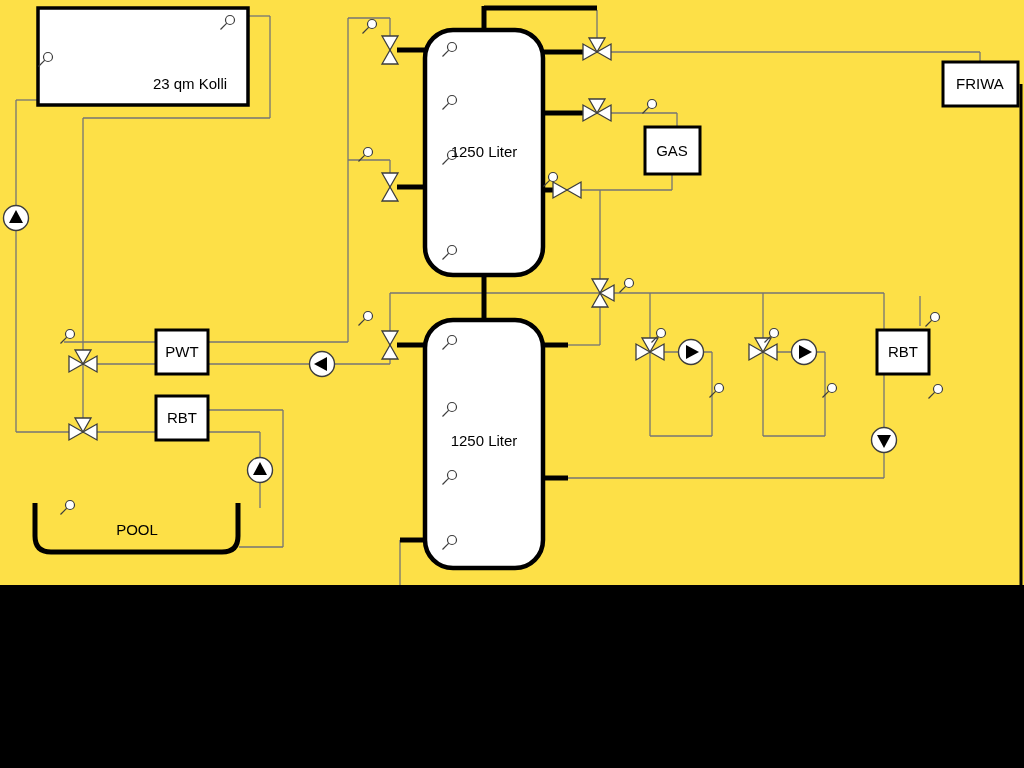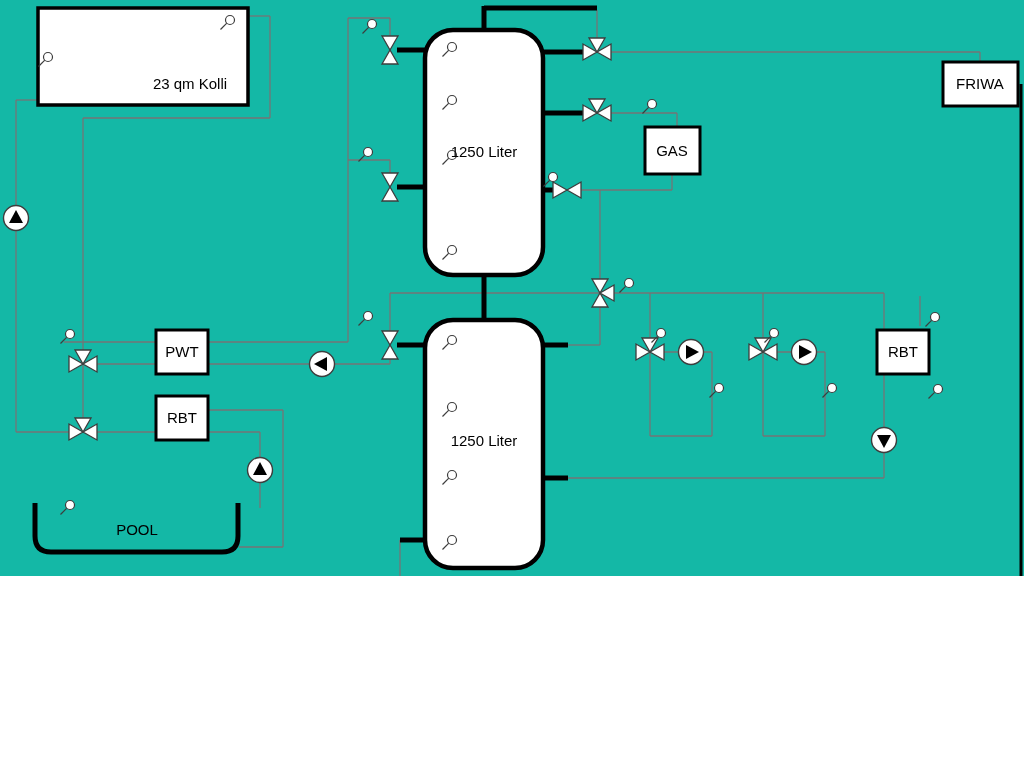--- a/index.html
+++ b/index.html
@@ -1,16 +1,16 @@
 <!DOCTYPE html>
 <html><head>
 <meta charset="utf-8">
 <style>
   html,body{margin:0;padding:0;background:#ffffff;}
-  .stage{position:relative;width:1024px;height:576px;background:#14b8a6;overflow:hidden;
+  .stage{position:relative;width:1024px;height:768px;background:#fde047;overflow:hidden;
          font-family:"Liberation Sans", sans-serif;}
   svg{display:block;}
   svg text{font-family:"Liberation Sans", sans-serif;font-size:15px;fill:#000;}
   .thin  line{stroke:#757575;stroke-width:1.3;}
   .thick line{stroke:#000000;stroke-width:5;}
   .edge  line{stroke:#000000;stroke-width:3;}
   .box rect{fill:#ffffff;stroke:#000000;}
   .tri{fill:#ffffff;stroke:#3d3d3d;stroke-width:1.3;}
 </style>
 </head>

